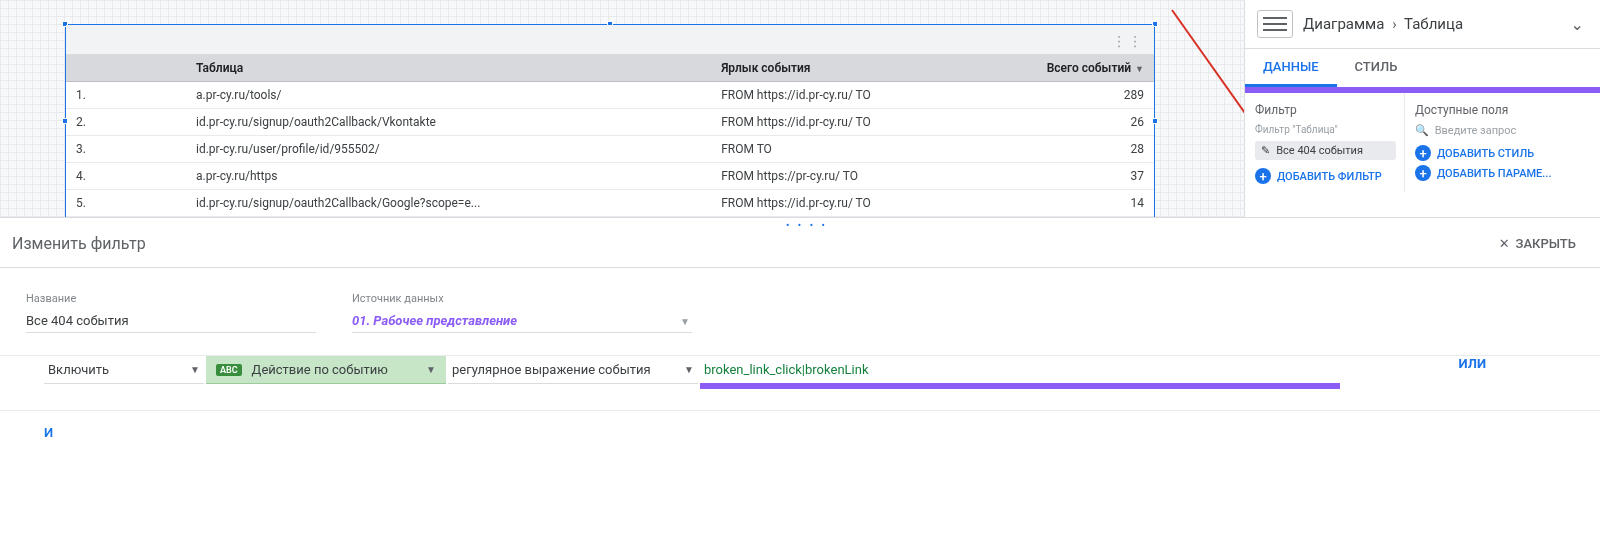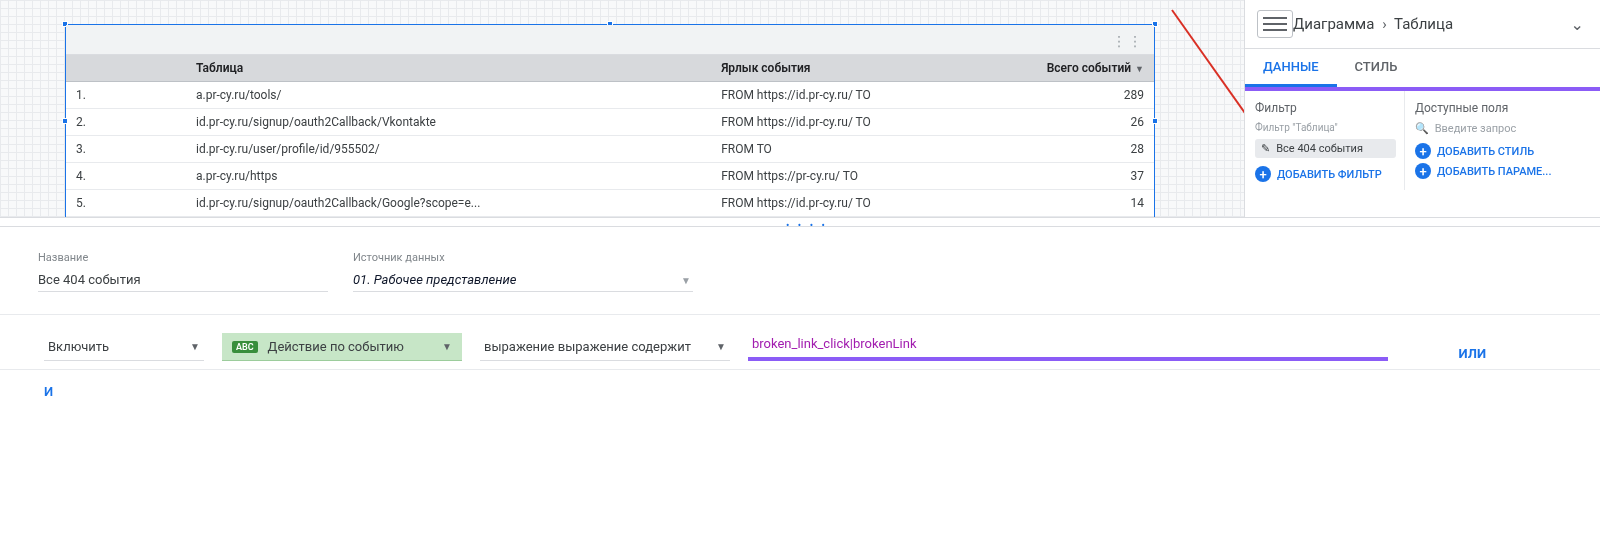--- a/index.html
+++ b/index.html
@@ -21,27 +21,27 @@
   .tbl td { padding: 6px 10px; border-bottom: 1px solid #e8eaed; color: #3c4043; background: #fff; }
   .tbl td.idx { width: 120px; text-align: left; }
   .tbl td.ev { text-align: right; width: 150px; }
   .sel-dot { position:absolute; width:6px; height:6px; background:#1a73e8; border:1px solid #fff; }
   .sel-dot.nw { left:-4px; top:-4px; } .sel-dot.ne { right:-4px; top:-4px; }
   .sel-dot.n { left:50%; top:-4px; margin-left:-3px; }
   .sel-dot.w { left:-4px; top:50%; margin-top:-3px; }
   .sel-dot.e { right:-4px; top:50%; margin-top:-3px; }
 
   .right-panel { position: absolute; right: 0; top: 0; width: 356px; height: 218px; background: #fff; border-left: 1px solid #dadce0; }
-  .rp-header { display: flex; align-items: center; padding: 10px 12px; border-bottom: 1px solid #dadce0; }
+  .rp-header { display: flex; align-items: center; padding: 10px 12px; gap: 10px; border-bottom: 1px solid #dadce0; }
   .rp-icon { width: 36px; height: 28px; border: 1px solid #bdc1c6; border-radius: 3px; display: flex; flex-direction: column; justify-content: space-around; padding: 4px 5px; }
   .rp-icon .r { height: 2px; background: #5f6368; }
   .rp-breadcrumb { font-size: 15px; color: #3c4043; flex: 1; }
   .rp-breadcrumb .sep { color: #5f6368; margin: 0 4px; }
   .chev { color: #5f6368; font-size: 16px; padding-right: 4px; }
-  .rp-tabs { display: flex; border-bottom: 4px solid #8b5cf6; }
+  .rp-tabs { display: flex; border-bottom: 6px solid #8b5cf6; }
   .rp-tab { padding: 10px 18px; font-size: 13px; color: #5f6368; font-weight: 500; cursor: pointer; }
   .rp-tab.active { color: #1a73e8; border-bottom: 3px solid #1a73e8; }
   .rp-body { display: flex; }
   .rp-col { padding: 10px 8px 6px 10px; }
   .rp-col.left { width: 160px; border-right: 1px solid #e8eaed; }
   .rp-col.right { flex: 1; }
   .rp-label { font-size: 12px; color: #5f6368; margin-bottom: 7px; }
   .rp-sublabel { font-size: 10px; color: #9aa0a6; margin-bottom: 6px; }
   .filter-chip { display: flex; align-items: center; background: #e8eaed; border-radius: 3px; padding: 3px 6px; font-size: 11px; color: #3c4043; margin-bottom: 6px; gap: 6px; }
   .filter-chip .pen { font-size: 11px; }
@@ -50,37 +50,37 @@
   .search-row { display: flex; align-items: center; gap: 6px; color: #9aa0a6; font-size: 11px; margin-bottom: 6px; }
 
   .editor-divider { position:absolute; left:0; top:217px; width:1600px; border-top:1px solid #dadce0; }
   .editor-dots { position:absolute; left:50%; top:220px; margin-left:-14px; color:#1a73e8; font-size:10px; letter-spacing:3px; }
 
   .filter-editor { position: absolute; left: 0; top: 226px; width: 1600px; background: #fff; }
   .fe-head { display: flex; align-items: center; justify-content: space-between; padding: 8px 24px 14px 12px;}
   .fe-title { font-size: 16px; color: #5f6368; }
   .fe-close { display: flex; align-items: center; gap: 6px; color: #5f6368; font-size: 13px; cursor: pointer; font-weight:500; }
   .fe-head-divider { border-top:1px solid #dadce0; margin: 0 0 24px 0; }
-  .fe-fields { display: flex; gap: 25px; padding: 0 38px 22px; }
+  .fe-fields { display: flex; gap: 36px; padding: 0 26px 22px; }
   .fld { display: flex; flex-direction: column; }
   .fld-label { font-size: 11px; color: #80868b; margin-bottom: 4px; }
   .fld-input { border: none; border-bottom: 1px solid #dadce0; padding: 4px 0; font-size: 13px; color: #3c4043; background: transparent; }
-  .fld-input.ds { color: #0f172a; width: 340px; font-style: italic; }
+  .fld-input.ds { color: #8b5cf6; width: 340px; font-style: italic; font-weight: bold; }
   .fld-input.nm { width: 290px; }
   .ds-wrap { position: relative; }
   .ds-caret { position: absolute; right: 2px; bottom: 6px; color: #9aa0a6; font-size: 10px; }
 
-  .fe-row { display: flex; align-items: flex-end; gap: 18px; padding: 0 44px 8px; border-top: 1px solid #e8eaed; border-bottom:1px solid #e8eaed; height:56px; }
+  .fe-row { display: flex; align-items: flex-start; gap: 2px; padding: 0 44px 8px; border-top: 1px solid #e8eaed; border-bottom:1px solid #e8eaed; height:56px; }
   .dd { display: flex; align-items: center; justify-content: space-between; border: none; border-bottom: 1px solid #dadce0; padding: 6px 4px; font-size: 13px; color: #3c4043; cursor: pointer; background:#fff; }
   .dd .car { color:#5f6368; font-size:10px; margin-left:10px; }
   .dd.include { width: 160px; }
   .dd.dim { width: 240px; background: #c7e6c7; border: none; border-bottom: 1px solid #9ccc9c; padding: 6px 10px; display:flex; gap:10px; }
   .dd.dim .abc { background:#388e3c; color:#fff; font-size:9px; padding:1px 4px; border-radius:2px; font-weight:600; }
   .dd.regex { width: 250px; }
-  .val-input { border: none; border-bottom: 4px solid #8b5cf6; padding: 6px 4px; font-size: 13px; width: 640px; color:#a21caf; }
+  .val-input { border: none; border-bottom: 6px solid #8b5cf6; padding: 6px 4px; font-size: 13px; width: 640px; color:#15803d; }
   .or-btn { color: #1a73e8; font-size: 13px; font-weight: 700; cursor: pointer; margin-left: auto; padding-right: 70px; }
   .and-btn { color: #1a73e8; font-size: 13px; font-weight: 600; cursor: pointer; padding: 14px 44px; }
 
   .arrow-svg { position:absolute; left:1166px; top:6px; pointer-events:none; }
 </style>
 </head>
 <body>
 
 <div class="canvas-area">
   <div class="table-widget">
@@ -192,20 +192,27 @@
         <span>ДОБАВИТЬ ПАРАМЕ...</span>
       </div>
     </div>
   </div>
 </div>
 
 <div class="editor-divider"></div>
 <div class="editor-dots">• • • •</div>
 
 <div class="filter-editor">
+  <div class="fe-head">
+    <div class="fe-title">Изменить фильтр</div>
+    <div class="fe-close">
+      <span>✕</span>
+      <span>ЗАКРЫТЬ</span>
+    </div>
+  </div>
   <div class="fe-head-divider"></div>
   <div class="fe-fields">
     <div class="fld">
       <span class="fld-label">Название</span>
       <input class="fld-input nm" value="Все 404 события" style="">
     </div>
     <div class="fld ds-wrap">
       <span class="fld-label">Источник данных</span>
       <input class="fld-input ds" readonly="" value="01. Рабочее представление" style="">
       <span class="ds-caret">▼</span>
@@ -215,20 +222,20 @@
     <div class="dd include">
       <span>Включить</span>
         <span class="car">▼</span>
     </div>
     <div class="dd dim">
       <span class="abc">ABC</span>
       <span>Действие по событию</span>
       <span class="car" style="margin-left:auto">▼</span>
     </div>
     <div class="dd regex">
-      <span>выражение выражение содержит</span>
+      <span>регулярное выражение события</span>
         <span class="car">▼</span>
     </div>
     <input class="val-input" value="broken_link_click|brokenLink" style="">
     <div class="or-btn">ИЛИ</div>
   </div>
   <div class="and-btn">И</div>
 </div>
 
 </body></html>

